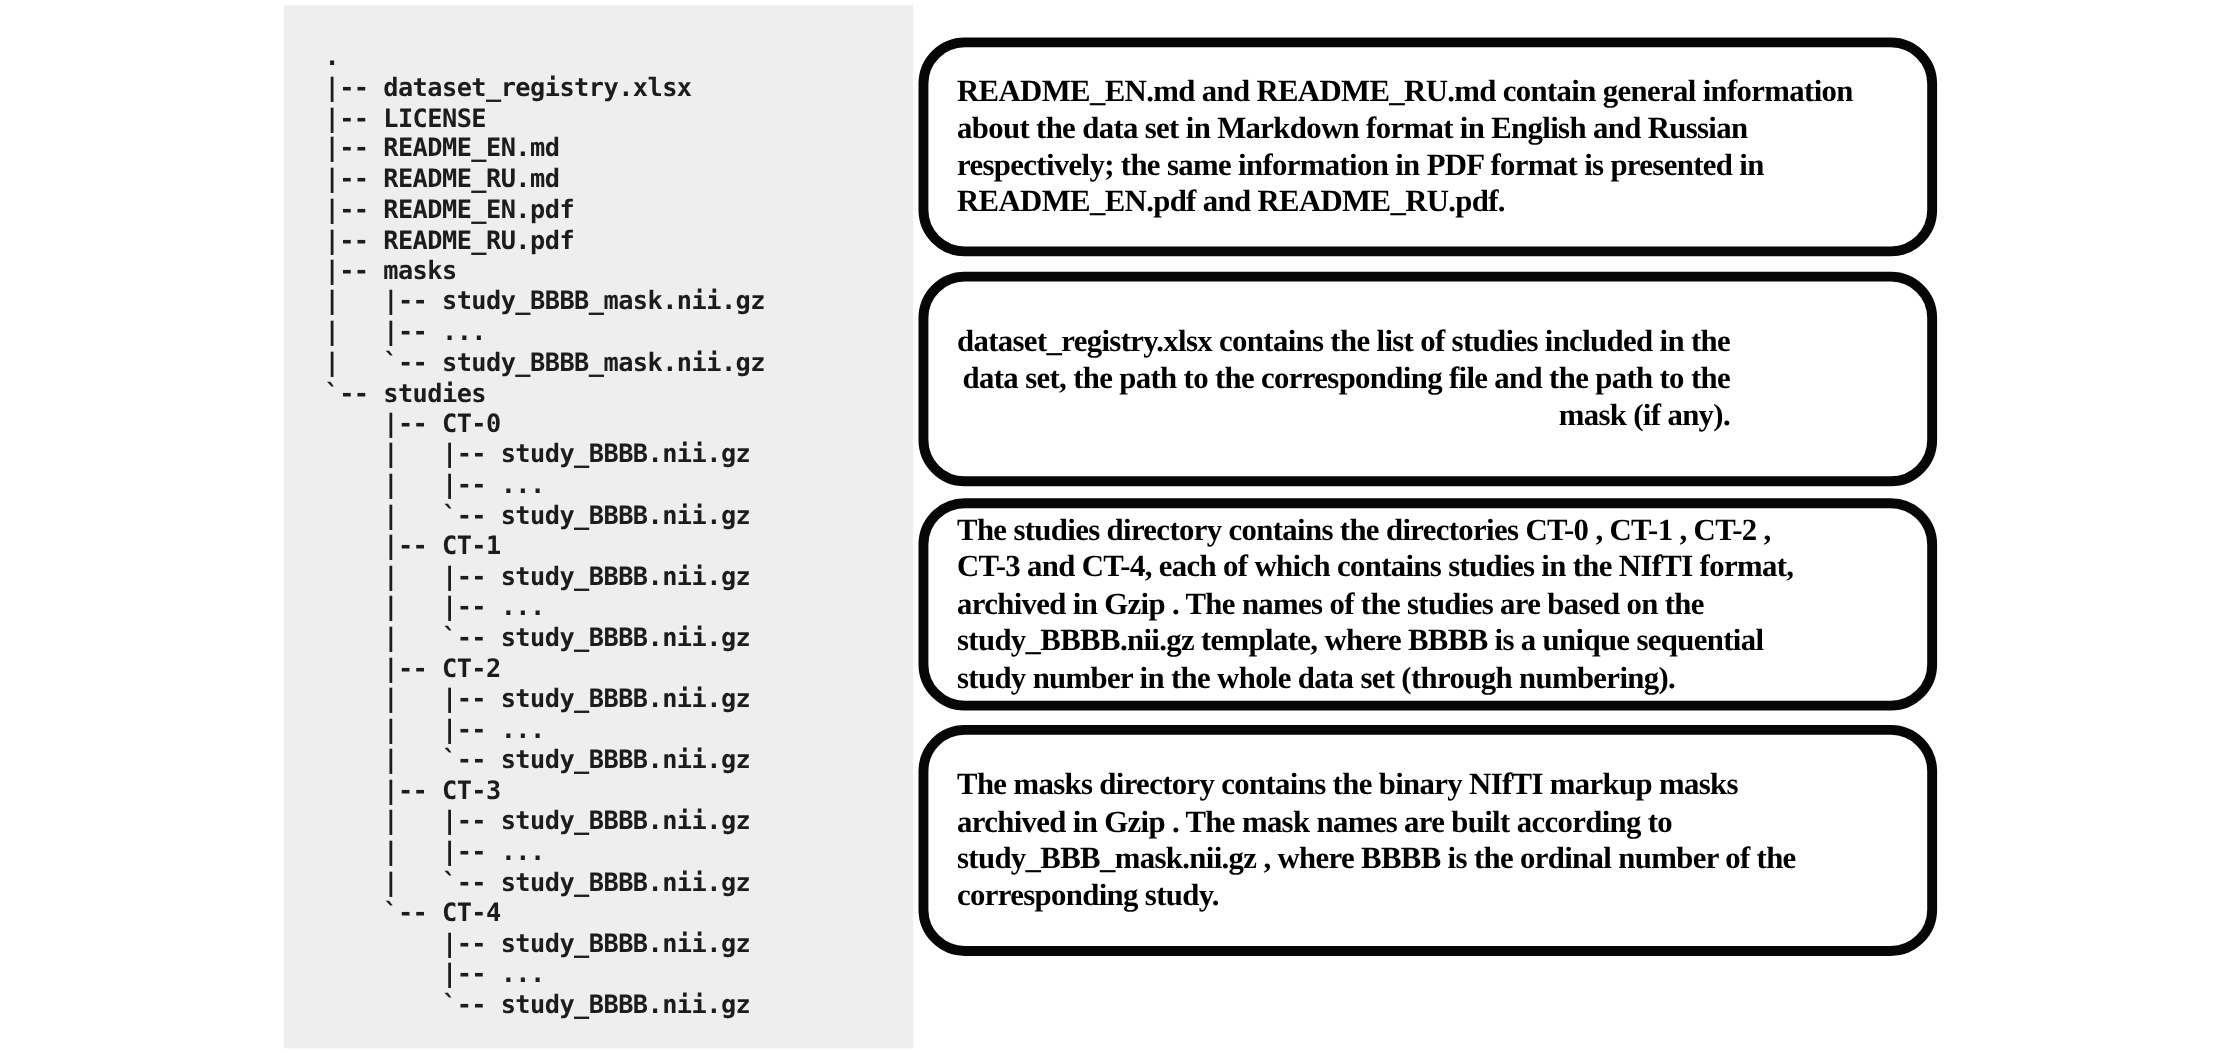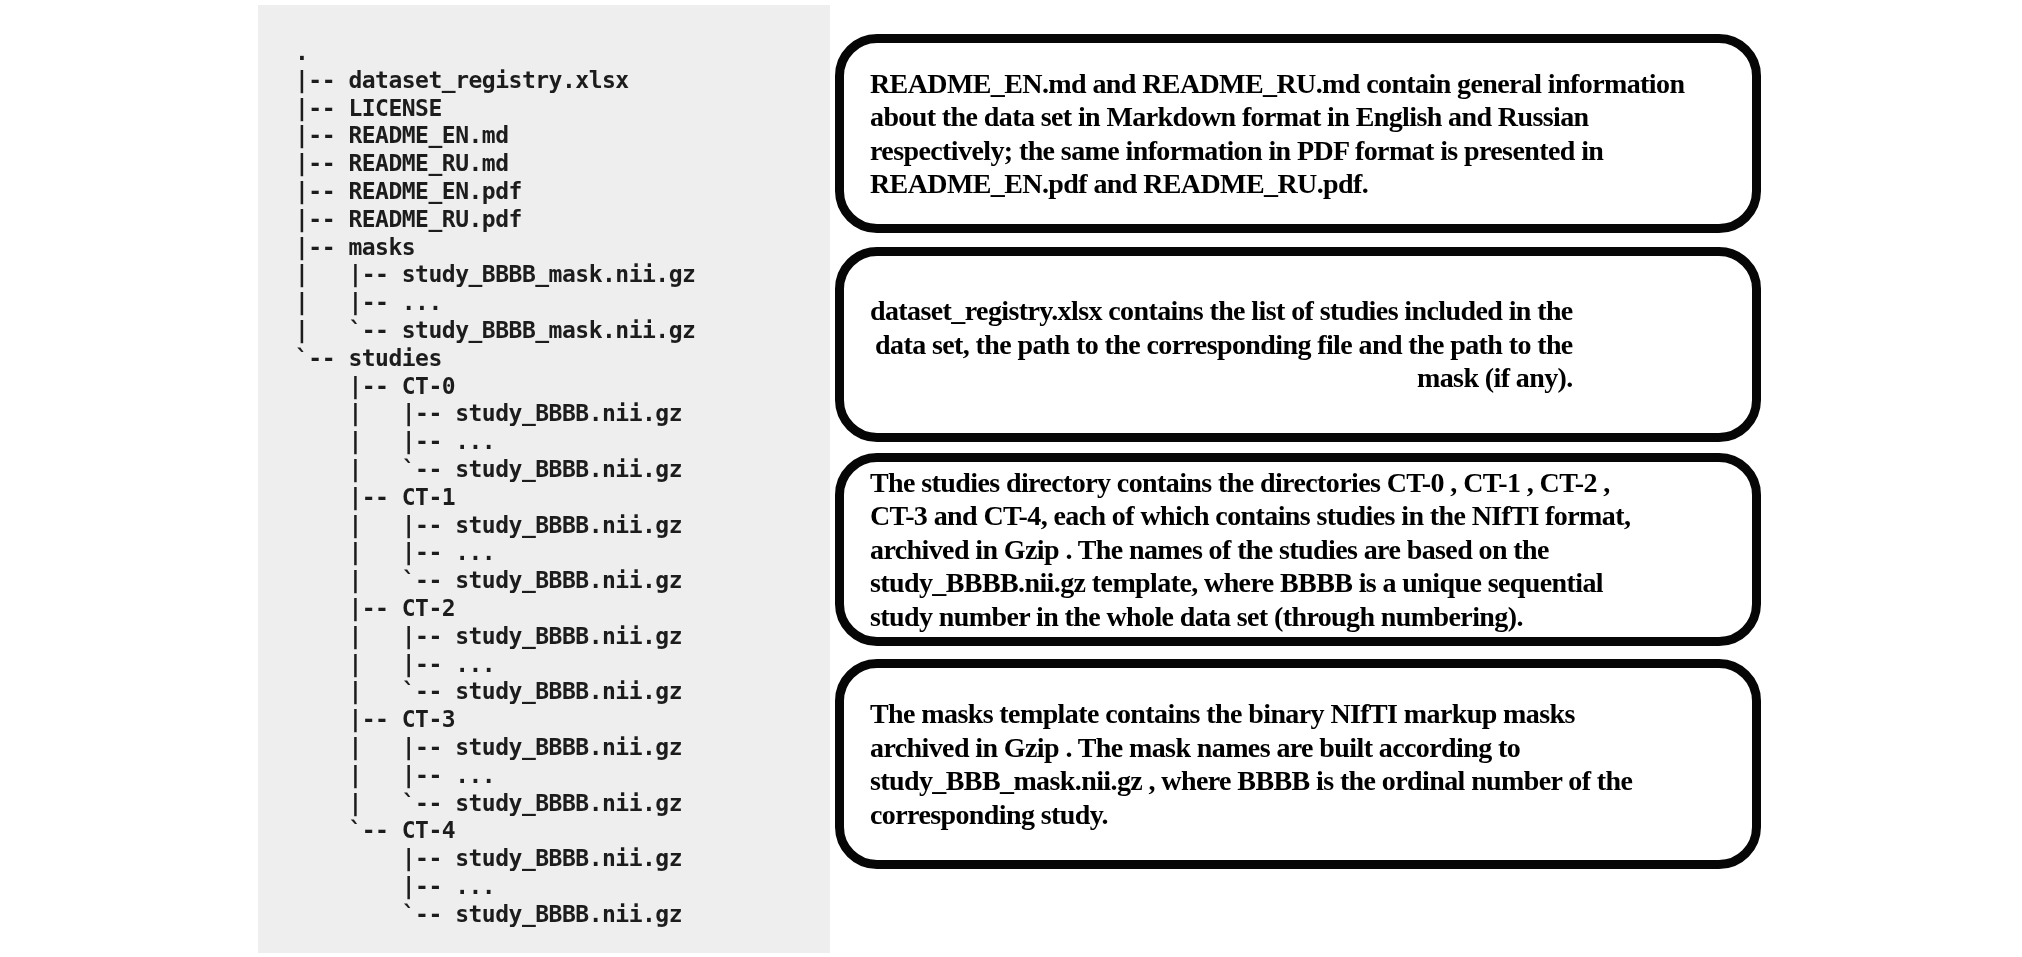--- a/index.html
+++ b/index.html
@@ -129,21 +129,21 @@
 
     <div class="callout callout-studies-directory">
       <div class="callout-text">The studies directory contains the directories CT-0 , CT-1 , CT-2 ,
 CT-3 and CT-4, each of which contains studies in the NIfTI format,
 archived in Gzip . The names of the studies are based on the
 study_BBBB.nii.gz template, where BBBB is a unique sequential
 study number in the whole data set (through numbering).</div>
     </div>
 
     <div class="callout callout-masks-directory">
-      <div class="callout-text">The masks template contains the binary NIfTI markup masks
+      <div class="callout-text">The masks directory contains the binary NIfTI markup masks
 archived in Gzip . The mask names  are built according to
 study_BBB_mask.nii.gz , where BBBB is the ordinal number of the
 corresponding study.</div>
     </div>
 
   </div>
 
 </div>
 
 </body></html>

